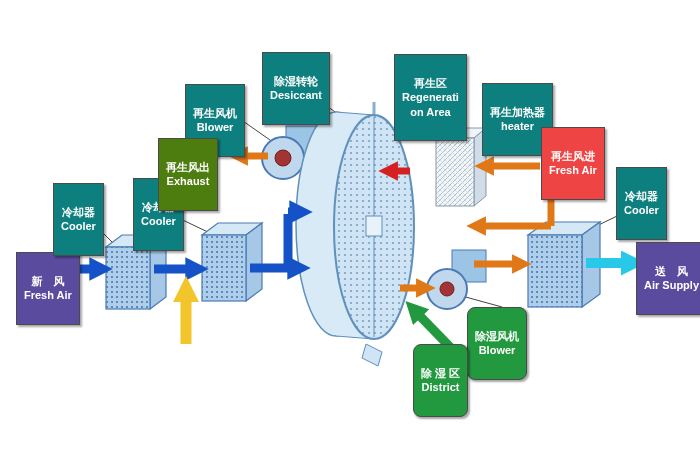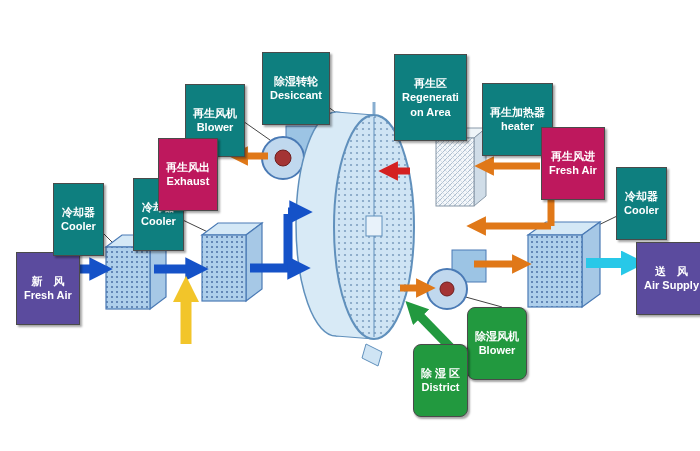--- a/index.html
+++ b/index.html
@@ -4,23 +4,23 @@
 <style>
   html,body{margin:0;padding:0;background:#ffffff;}
   #stage{position:relative;width:700px;height:451px;background:#ffffff;overflow:hidden;
          font-family:"Liberation Sans",sans-serif;}
   #diagram-svg{position:absolute;left:0;top:0;}
   .label{position:absolute;border:1px solid #4a4a4a;padding:21px 7px;text-align:center;
          font-size:11px;font-weight:bold;color:#ffffff;line-height:1.3;white-space:nowrap;
          box-shadow:1.5px 1.5px 2px rgba(0,0,0,.35);}
   .teal{background:#0e7f7f;}
   .purple{background:#5b4b9e;}
-  .orange{background:#be185d;}
+  .orange{background:#4d7c0f;}
   .yellow{background:#f2c52a;color:#1a1a1a;}
-  .blue{background:#be185d;}
+  .blue{background:#ef4444;}
   .green{background:#22993f;border-radius:8px;}
 </style>
 </head>
 <body>
 
 <div id="stage">
 
 <svg id="diagram-svg" width="700" height="451" viewBox="0 0 700 451">
   <defs>
     <pattern id="dots" width="5" height="5" patternUnits="userSpaceOnUse">

